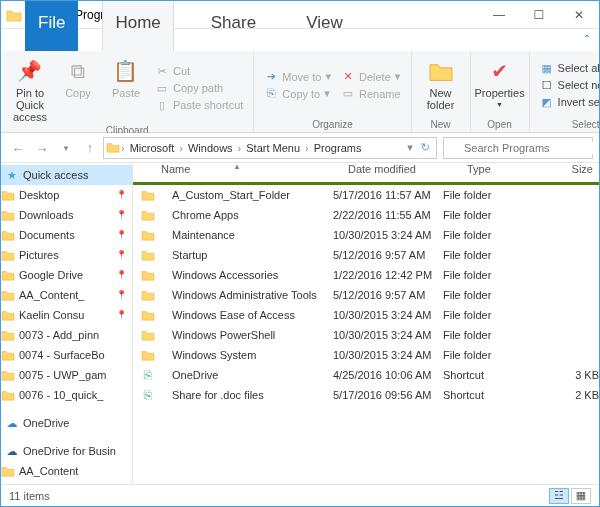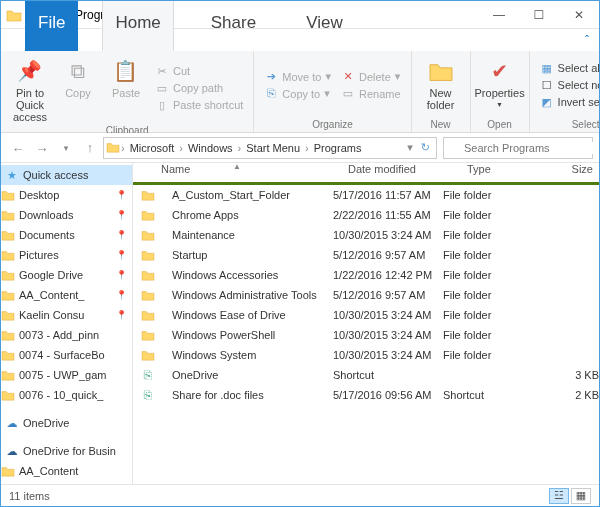--- a/index.html
+++ b/index.html
@@ -419,21 +419,21 @@
           <div class="c-type">File folder</div>
           <div class="c-size"></div>
         </div>
         <div class="row">
           <div class="c-name">
             <span class="fic">
               <svg width="14" height="12" viewBox="0 0 16 14">
                 <path class="folder-svg" d="M1 3 h5 l1.5 2 H15 v8 H1 z"></path>
               </svg>
             </span>
-            <span>Windows Ease of Drive</span>
+            <span>Windows Ease of Access</span>
           </div>
           <div class="c-date">10/30/2015 3:24 AM</div>
           <div class="c-type">File folder</div>
           <div class="c-size"></div>
         </div>
         <div class="row">
           <div class="c-name">
             <span class="fic">
               <svg width="14" height="12" viewBox="0 0 16 14">
                 <path class="folder-svg" d="M1 3 h5 l1.5 2 H15 v8 H1 z"></path>
@@ -458,20 +458,21 @@
           <div class="c-type">File folder</div>
           <div class="c-size"></div>
         </div>
         <div class="row">
           <div class="c-name">
             <span class="fic">
               <span style="color:#4a8;">⎘</span>
             </span>
             <span>OneDrive</span>
           </div>
+          <div class="c-date">4/25/2016 10:06 AM</div>
           <div class="c-type">Shortcut</div>
           <div class="c-size">3 KB</div>
         </div>
         <div class="row">
           <div class="c-name">
             <span class="fic">
               <span style="color:#4a8;">⎘</span>
             </span>
             <span>Share for .doc files</span>
           </div>

